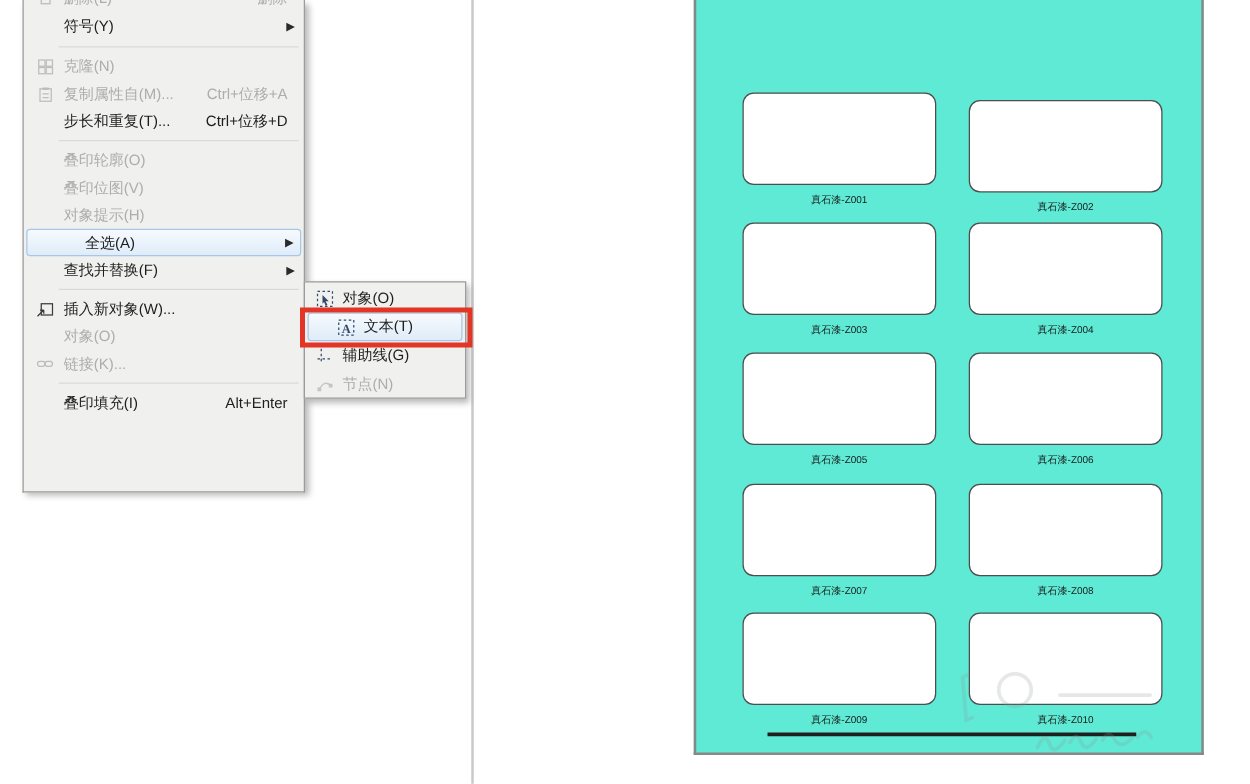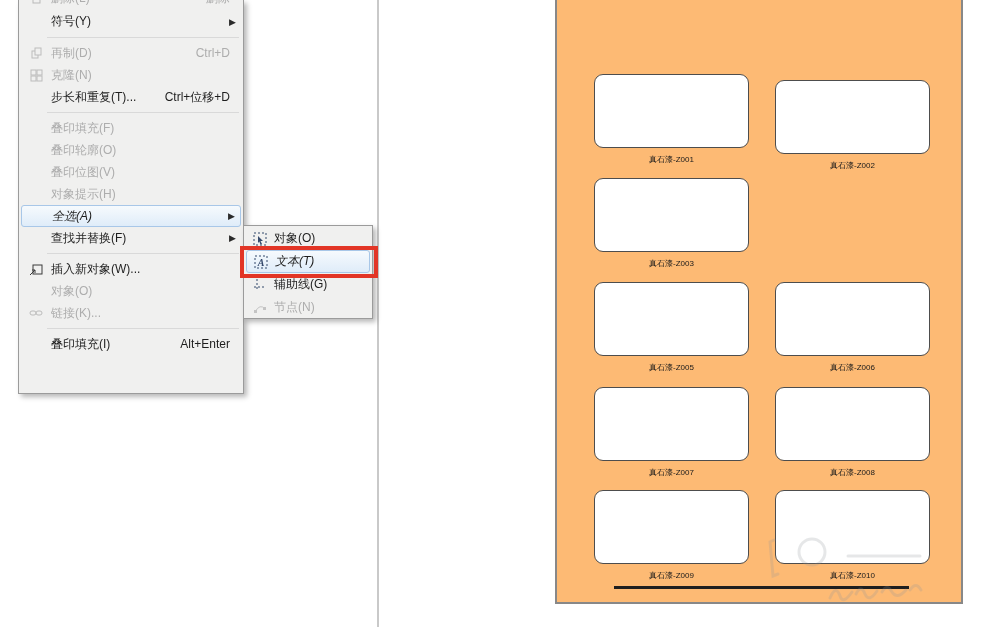--- a/index.html
+++ b/index.html
@@ -13,21 +13,21 @@
     box-shadow:3px 3px 5px rgba(0,0,0,.28); z-index:10;
   }
   .mi { display:flex; align-items:center; height:22px; padding:0 5px 0 4px;
         font-size:12px; color:#1e1e1e; white-space:nowrap; cursor:default; }
   .mi .ic { width:26px; min-width:26px; display:flex; justify-content:center; align-items:center; }
   .mi .lbl { margin-left:2px; }
   .mi .sc { margin-left:auto; padding-right:8px; }
   .mi .arrow { margin-left:auto; font-size:9px; color:#2a2a2a; padding-right:2px; }
   .mi.dis { color:#adadad; }
   .mi.hl { background:linear-gradient(#f6fafd,#dfecf9); border:1px solid #a8c7e8;
-           border-radius:3px; margin:0 2px; padding:0 3px 0 2px; height:22px;font-style:italic; }
+           border-radius:3px; margin:0 2px; padding:0 3px 0 18px; height:22px; }
   .cutrow { height:10px; overflow:hidden; }
   .cutrow .mi { margin-top:-13px; }
   .sep { border-top:1px solid #d9d9d9; margin:4px 4px 4px 28px; }
 
   
   #submenu {
     position:absolute; left:243px; top:225px; width:130px; height:94px;
     background:#f0f0ef; border:1px solid #9b9b9b;
     box-shadow:3px 3px 5px rgba(0,0,0,.28); z-index:20; padding-top:1px;
   }
@@ -36,21 +36,21 @@
 
   
   #redbox { position:absolute; left:240px; top:246px; width:138px; height:32px;
             border:4px solid #e23526; z-index:40; }
 
   
   #vline { position:absolute; left:377px; top:0; width:2px; height:627px; background:#c9c9c9; }
 
   
   #page { position:absolute; left:555px; top:0; width:408px; height:604px;
-          background:#fdba74; border:2px solid #888888; border-top:none;padding-left:48px; }
+          background:#5eead4; border:2px solid #888888; border-top:none;padding-left:48px; }
   .cell { position:absolute; width:155px; }
   .box  { width:155px; height:74px; border:1px solid #4d4d4d; border-radius:9px; background:#fff; }
   .slbl { text-align:center; margin-top:6px; font-size:8px; color:#1a1a1a; }
   #thickline { position:absolute; left:57px; top:586px; width:295px; height:3px; background:#1f1f1f; }
 
   
   #watermark { position:absolute; left:760px; top:528px; width:200px; height:95px;
                opacity:.22; z-index:30; pointer-events:none; }
 
   
@@ -66,20 +66,24 @@
     <div class="box"></div>
     <div class="slbl">真石漆-Z001</div>
   </div>
   <div class="cell" style="left:218px;top:80px">
     <div class="box"></div>
     <div class="slbl">真石漆-Z002</div>
   </div>
   <div class="cell" style="left:37px;top:178px">
     <div class="box"></div>
     <div class="slbl">真石漆-Z003</div>
+  </div>
+  <div class="cell" style="left:218px;top:178px">
+    <div class="box"></div>
+    <div class="slbl">真石漆-Z004</div>
   </div>
   <div class="cell" style="left:37px;top:282px">
     <div class="box"></div>
     <div class="slbl">真石漆-Z005</div>
   </div>
   <div class="cell" style="left:218px;top:282px">
     <div class="box"></div>
     <div class="slbl">真石漆-Z006</div>
   </div>
   <div class="cell" style="left:37px;top:387px">
@@ -126,56 +130,54 @@
   </div>
 
   <div class="mi" style="height:23px">
     <span class="ic"></span>
     <span class="lbl">符号(Y)</span>
     <span class="arrow">▶</span>
   </div>
 
   <div class="sep"></div>
 
-  <div class="mi dis">
-    <span class="ic">
-      <svg class="icn" width="13" height="13">
-          <rect x="2" y="4" width="6" height="7" fill="none" stroke="#bcbcbc"></rect>
-          <rect x="5" y="1" width="6" height="7" fill="#f0f0ef" stroke="#bcbcbc"></rect>
-        </svg>
-    </span>
-    <span class="lbl">再制(D)</span>
-    <span class="sc">Ctrl+D</span>
-  </div>
 
   <div class="mi dis">
     <span class="ic">
       <svg class="icn" width="13" height="13">
           <rect x="1" y="1" width="5" height="5" fill="none" stroke="#bcbcbc"></rect>
           <rect x="7" y="1" width="5" height="5" fill="none" stroke="#bcbcbc"></rect>
           <rect x="1" y="7" width="5" height="5" fill="none" stroke="#bcbcbc"></rect>
           <rect x="7" y="7" width="5" height="5" fill="none" stroke="#bcbcbc"></rect>
         </svg>
     </span>
     <span class="lbl">克隆(N)</span>
   </div>
 
+  <div class="mi dis">
+    <span class="ic">
+      <svg class="icn" width="13" height="13">
+          <rect x="2" y="2" width="9" height="10" fill="none" stroke="#bcbcbc"></rect>
+          <rect x="4" y="1" width="5" height="2" fill="#bcbcbc"></rect>
+          <line x1="4" y1="6" x2="9" y2="6" stroke="#bcbcbc"></line>
+          <line x1="4" y1="9" x2="9" y2="9" stroke="#bcbcbc"></line>
+        </svg>
+    </span>
+    <span class="lbl">复制属性自(M)...</span>
+    <span class="sc">Ctrl+位移+A</span>
+  </div>
 
   <div class="mi">
     <span class="ic"></span>
     <span class="lbl">步长和重复(T)...</span>
     <span class="sc">Ctrl+位移+D</span>
   </div>
 
   <div class="sep"></div>
 
-  <div class="mi dis">
-    <span class="ic"></span>
-    <span class="lbl">叠印填充(F)</span>
-  </div>
   <div class="mi dis">
     <span class="ic"></span>
     <span class="lbl">叠印轮廓(O)</span>
   </div>
   <div class="mi dis">
     <span class="ic"></span>
     <span class="lbl">叠印位图(V)</span>
   </div>
   <div class="mi dis">
     <span class="ic"></span>

